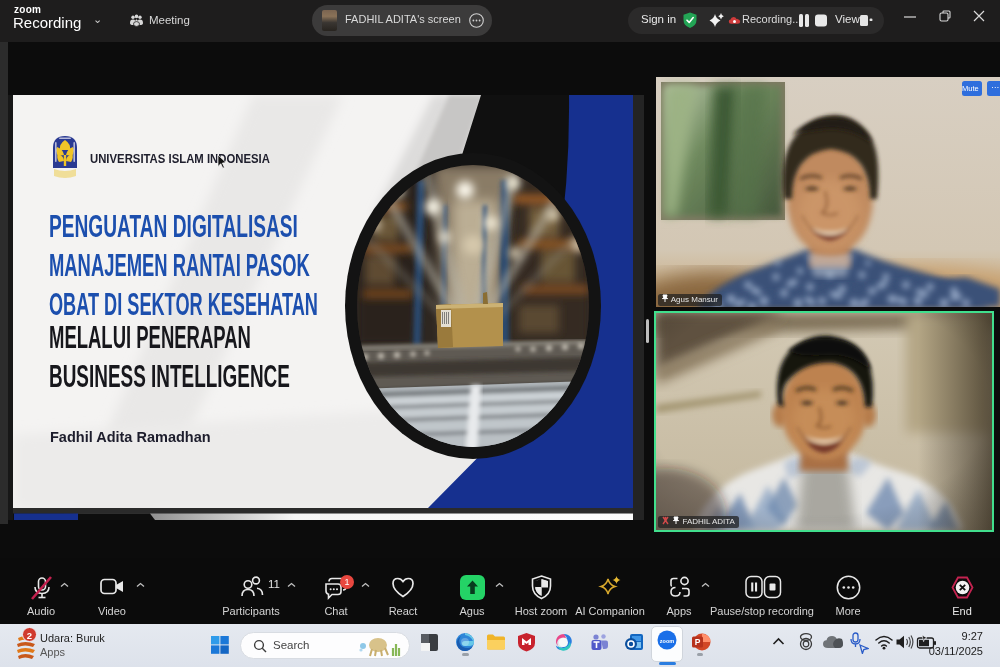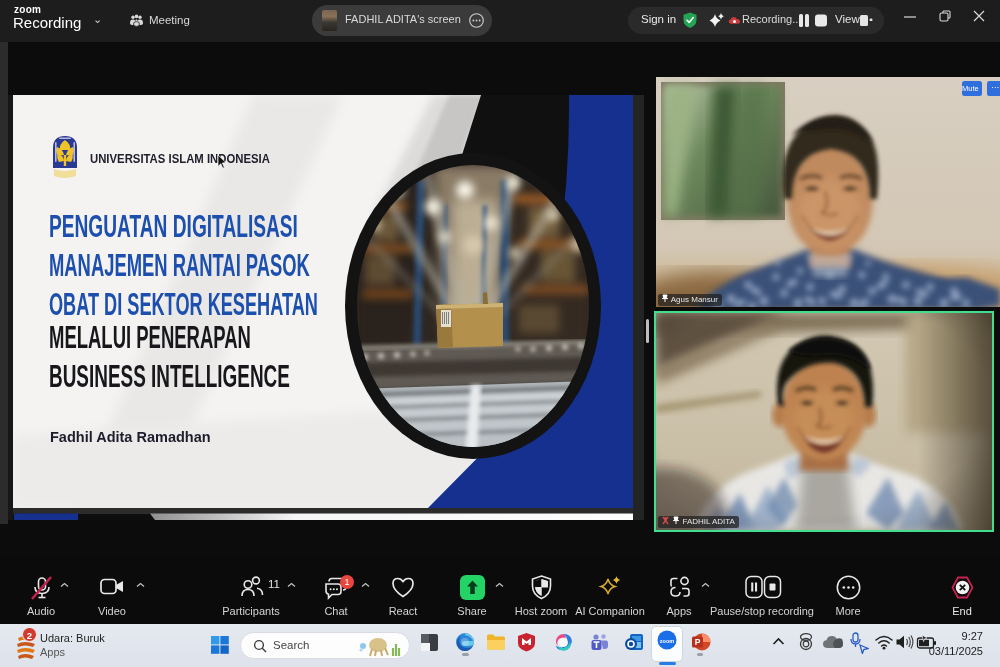--- a/index.html
+++ b/index.html
@@ -583,21 +583,21 @@
     <div class="tbitem" style="left:472px;width:0;">
       <div class="abs" style="left:-12px;top:17px;width:25px;height:25px;background:#24d366;border-radius:6px;"></div>
       <svg class="abs" style="left:-12px;top:17px" width="25" height="25" viewBox="0 0 25 25">
         <path d="M12.5 5.5 L18 11.5 L14.8 11.5 L14.8 19 L10.2 19 L10.2 11.5 L7 11.5 Z" fill="#083b1e"></path>
       </svg>
       <div class="tbcaret" style="left:23px;">
           <svg width="9" height="6" viewBox="0 0 9 6">
             <path d="M1 4.5 L4.5 1.5 L8 4.5" stroke="#c0c0c0" stroke-width="1.3" fill="none"></path>
           </svg>
         </div>
-      <div class="tblabel">Share</div>
+      <div class="tblabel">Agus</div>
     </div>
 
     <div class="tbitem" style="left:541px;width:0;">
       <svg class="abs" style="left:-12px;top:16px" width="25" height="27" viewBox="0 0 25 27">
         <path d="M12.5 2 L21.5 5 L21.5 12 Q21.5 20.5 12.5 24.5 Q3.5 20.5 3.5 12 L3.5 5 Z" stroke="#e8e8e8" stroke-width="1.6" fill="none"></path>
         <path d="M12.5 5 L12.5 22 Q6 18.8 6 12 L6 13.5 L19 13.5 L19 12 Q19 8 19 7 L12.5 5 Q8 6.2 6 7 Z" fill="#e8e8e8" fill-rule="evenodd"></path>
         <path d="M12.5 5.2 L18.8 7.3 L18.8 13 L12.5 13 Z M12.5 13 L6.2 13 Q7 19 12.5 21.8 Z" fill="#e8e8e8"></path>
       </svg>
       <div class="tblabel">Host zoom</div>
     </div>

